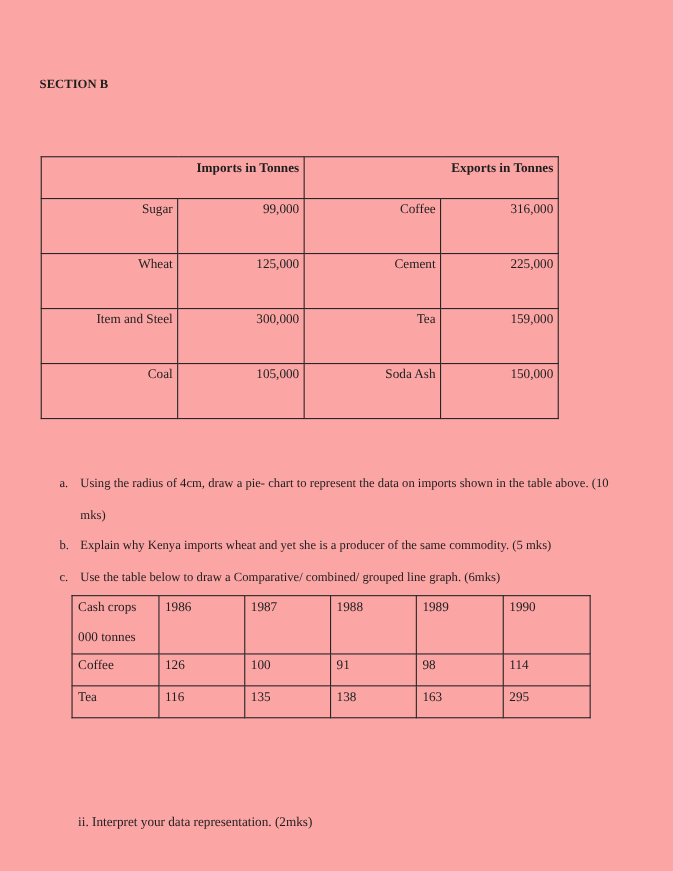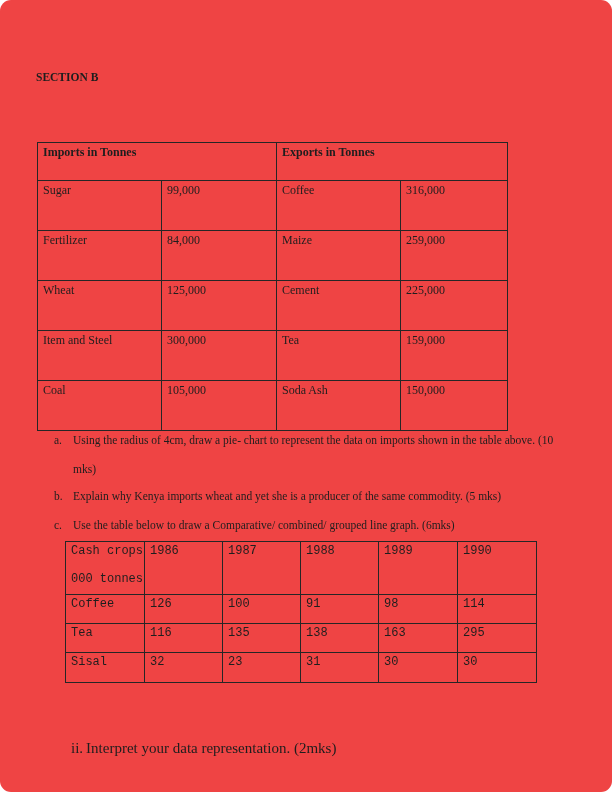--- a/index.html
+++ b/index.html
@@ -1,25 +1,24 @@
 <!DOCTYPE html>
 <html><head>
 <meta charset="utf-8">
 <style>
   * { box-sizing: border-box; margin: 0; padding: 0; }
   html, body { background: #ffffff; }
   .page {
     position: relative;
     width: 612px;
     height: 792px;
-    background: #ef4444;
+    background: #fca5a5;
     color: #1e1e1e;
     font-family: "Liberation Serif", "DejaVu Serif", serif;
     overflow: hidden;
-    border-radius: 11px;
   }
   .heading {
     position: absolute;
     left: 36px;
     font-size: 11.5px;
     font-weight: bold;
     white-space: nowrap;
   }
   .sec-head { top: 71px; }
   .instr    { top: 106px; }
@@ -29,30 +28,30 @@
     border: 1px solid #262626;
     vertical-align: top;
     padding: 2px 4px 0 5px;
     font-size: 12px;
     line-height: 14px;
     overflow: hidden;
     white-space: nowrap;
   }
   .bold { font-weight: bold; }
 
-  .t1 { position: absolute; left: 37px; top: 142px; width: 470px; }
+  .t1 { position: absolute; left: 37px; top: 142px; width: 470px; text-align: right; }
   .t1 .c1 { width: 124px; }
   .t1 .c2 { width: 115px; }
   .t1 .c3 { width: 124px; }
   .t1 .c4 { width: 107px; }
   .t1 tr.rh38 td { height: 38px; }
   .t1 tr.rh34 td { height: 34px; }
   .t1 tr.rh35 td { height: 50px; }
 
-  .t2 { position: absolute; left: 65px; top: 541px; width: 471px; font-family: Liberation Mono, monospace; }
+  .t2 { position: absolute; left: 65px; top: 541px; width: 471px; }
   .t2 .d1 { width: 79px; }
   .t2 .d2 { width: 78px; }
   .t2 .d3 { width: 78px; }
   .t2 .d4 { width: 78px; }
   .t2 .d5 { width: 79px; }
   .t2 .d6 { width: 79px; }
   .t2 tr.rh53 td { height: 53px; }
   .t2 tr.rh29 td { height: 29px; }
   .t2 tr.rh30 td { height: 30px; }
   .t2 .hline2 { margin-top: 14px; }
@@ -68,21 +67,21 @@
   .q .qlabel { width: 19px; flex: 0 0 19px; }
   .qa { top: 434px; }
   .qb { top: 490px; }
   .qc { top: 519px; }
   .qa .qline2 { margin-top: 15.5px; }
 
   .footer-q {
     position: absolute;
     left: 71px;
     top: 740px;
-    font-size: 15px;
+    font-size: 12px;
     white-space: nowrap;
   }
   .footer-q .ftext { margin-left: 3px; }
 </style>
 </head>
 <body>
 
 <div class="page">
 
   <div class="heading sec-head">SECTION B</div>
@@ -97,26 +96,20 @@
     <tbody>
       <tr class="rh38">
         <td colspan="2" class="bold">Imports in Tonnes</td>
         <td colspan="2" class="bold">Exports in Tonnes</td>
       </tr>
       <tr class="rh35">
         <td>Sugar</td>
         <td>99,000</td>
         <td>Coffee</td>
         <td>316,000</td>
-      </tr>
-      <tr class="rh35">
-        <td>Fertilizer</td>
-        <td>84,000</td>
-        <td>Maize</td>
-        <td>259,000</td>
       </tr>
       <tr class="rh35">
         <td>Wheat</td>
         <td>125,000</td>
         <td>Cement</td>
         <td>225,000</td>
       </tr>
       <tr class="rh35">
         <td>Item and Steel</td>
         <td>300,000</td>
@@ -180,28 +173,20 @@
         <td>114</td>
       </tr>
       <tr class="rh29">
         <td>Tea</td>
         <td>116</td>
         <td>135</td>
         <td>138</td>
         <td>163</td>
         <td>295</td>
       </tr>
-      <tr class="rh30">
-        <td>Sisal</td>
-        <td>32</td>
-        <td>23</td>
-        <td>31</td>
-        <td>30</td>
-        <td>30</td>
-      </tr>
     </tbody>
   </table>
 
   <div class="footer-q">
     <span>ii.</span><span class="ftext">Interpret your data representation. (2mks)</span>
   </div>
 
 </div>
 
 </body></html>

